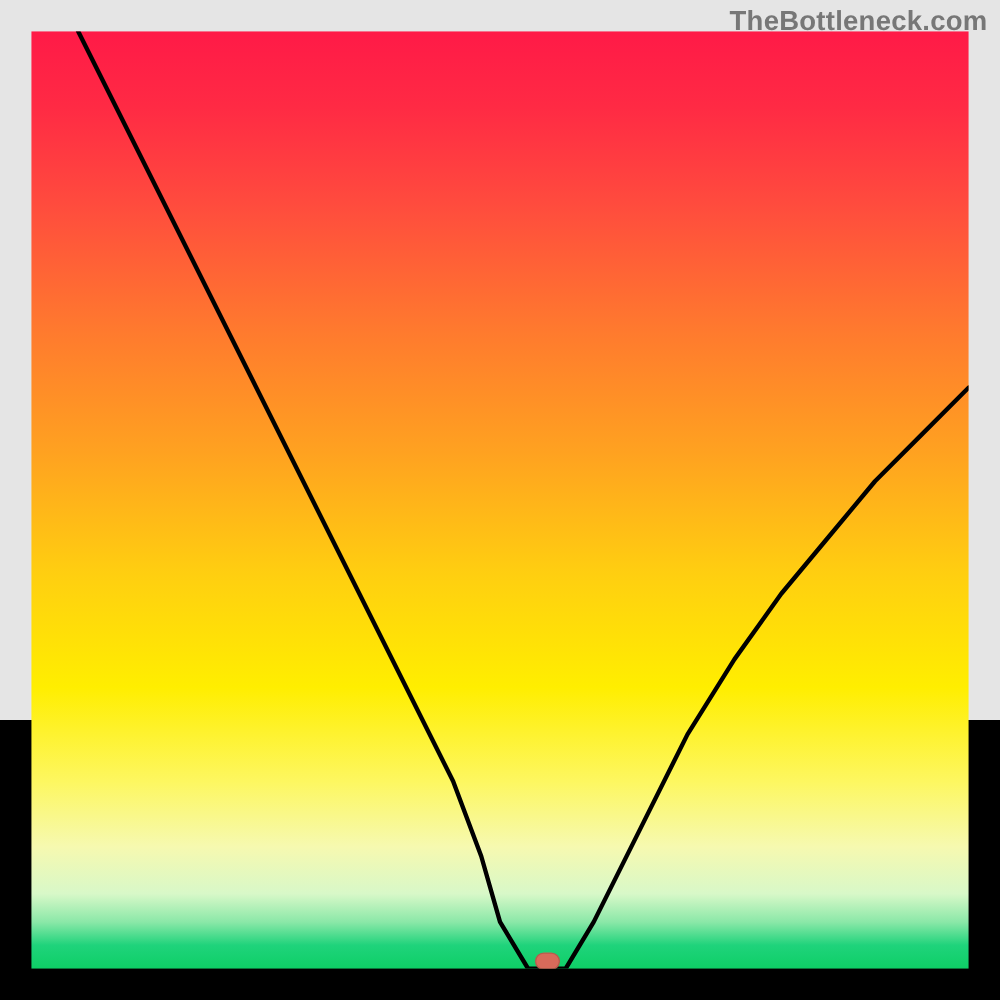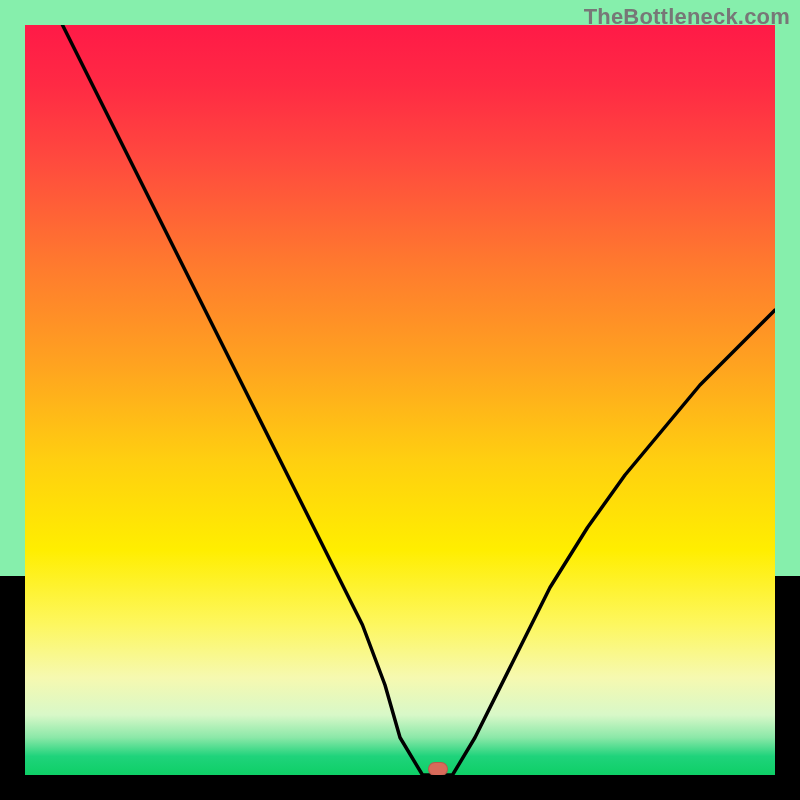--- a/index.html
+++ b/index.html
@@ -8,21 +8,21 @@
     width: 800px;
     height: 800px;
     background: #000;
     overflow: hidden;
     font-family: Arial, Helvetica, sans-serif;
   }
   .frame {
     position: relative;
     width: 800px;
     height: 576px;
-    background: #86efac;
+    background: #e5e5e5;
   }
   .attribution {
     position: absolute;
     top: 4px;
     right: 10px;
     color: #777;
     font-size: 22px;
     font-weight: bold;
     letter-spacing: 0.2px;
     z-index: 5;

